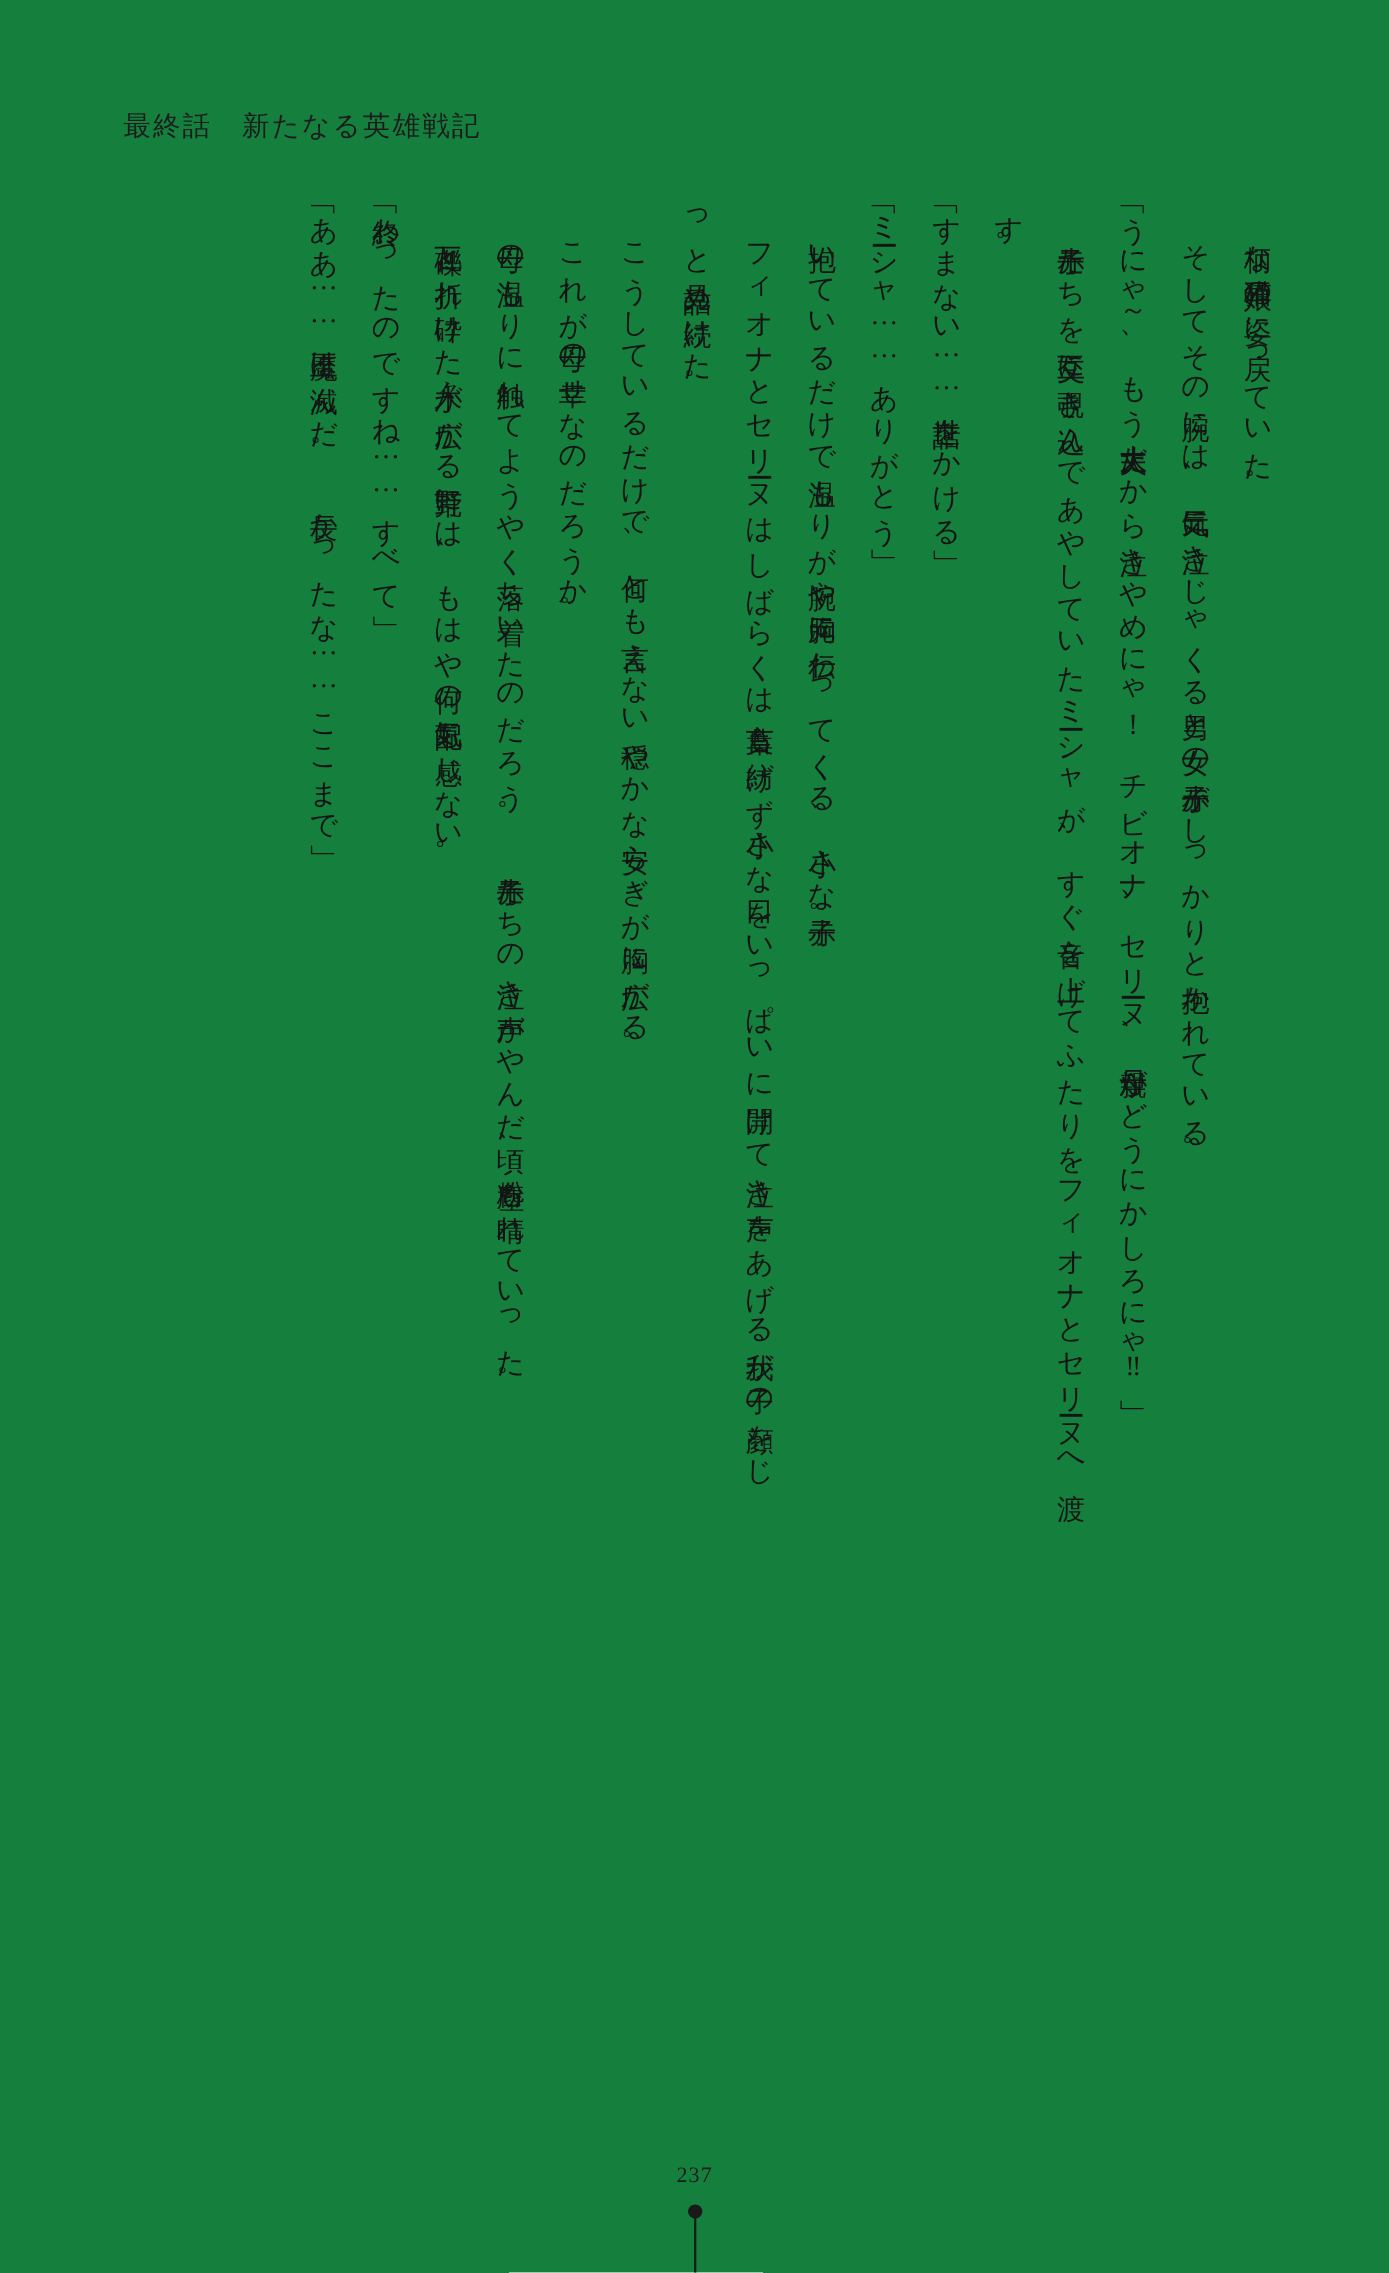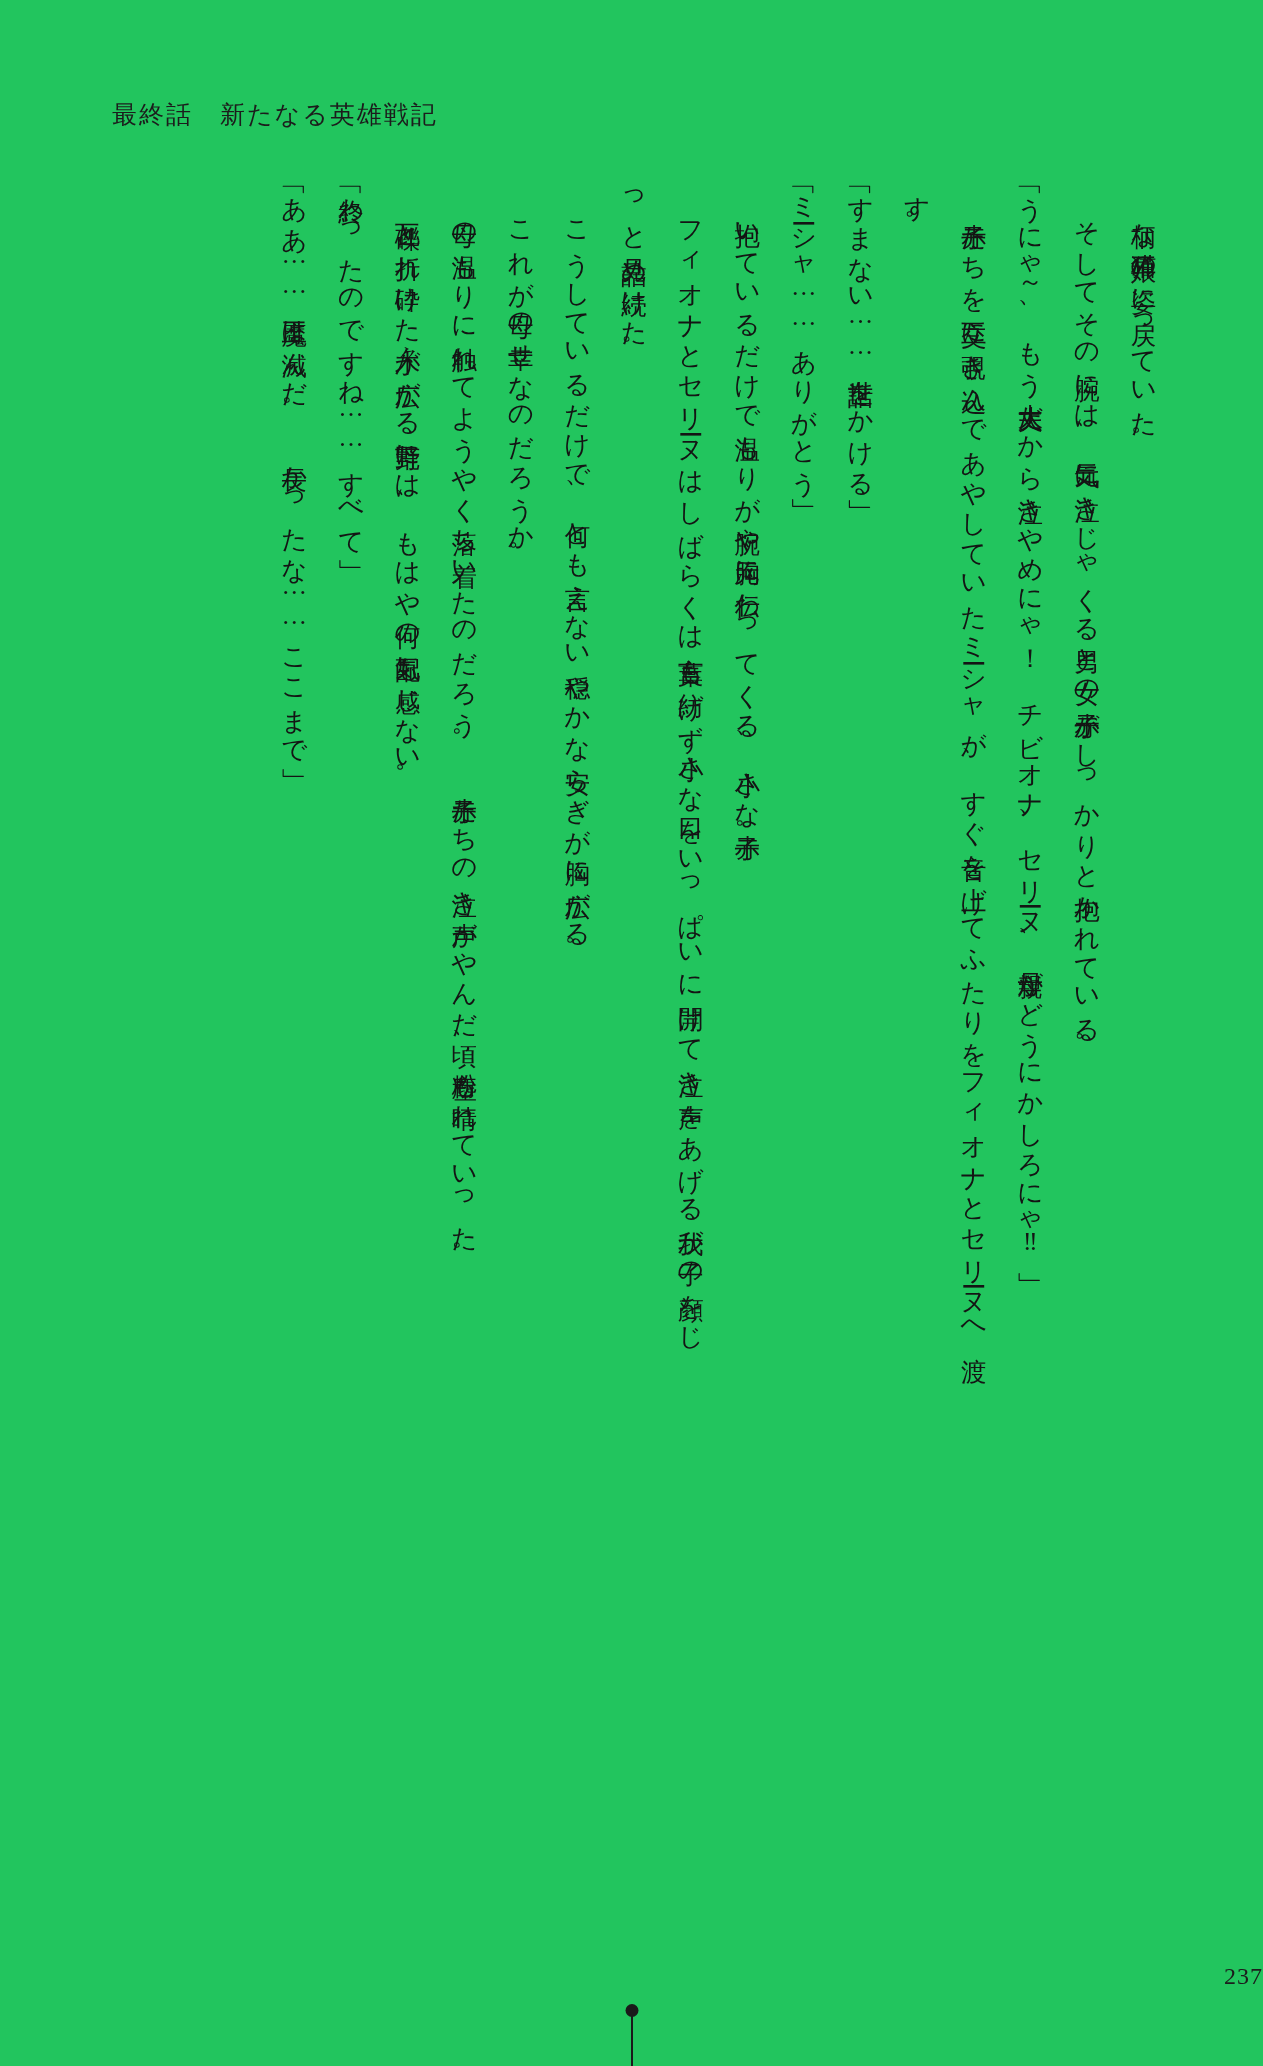--- a/index.html
+++ b/index.html
@@ -12,21 +12,21 @@
     height: 2066px;
     position: relative;
     font-family: "Liberation Serif", "DejaVu Serif", serif;
     color: #1a1a1a;
     overflow: hidden;
   }
 
   .page {
     position: absolute;
     inset: 0;
-    background: #22c55e;
+    background: #15803d;
   }
 
   
   .chapter-header {
     position: absolute;
     top: 98px;
     left: 112px;
     font-size: 25px;
     letter-spacing: 2px;
     color: #1c1c1c;
@@ -58,22 +58,22 @@
   .body-block p.indent {
     text-indent: 1em;
   }
 
   
   .page-number {
     position: absolute;
     bottom: 76px;
     left: 0;
     width: 100%;
-    text-align: right;
-    font-size: 24px;
+    text-align: center;
+    font-size: 20px;
     color: #1c1c1c;
     letter-spacing: 1px;
   }
 
   
   .binding-mark {
     position: absolute;
     bottom: 0;
     left: 50%;
     transform: translateX(-50%);

